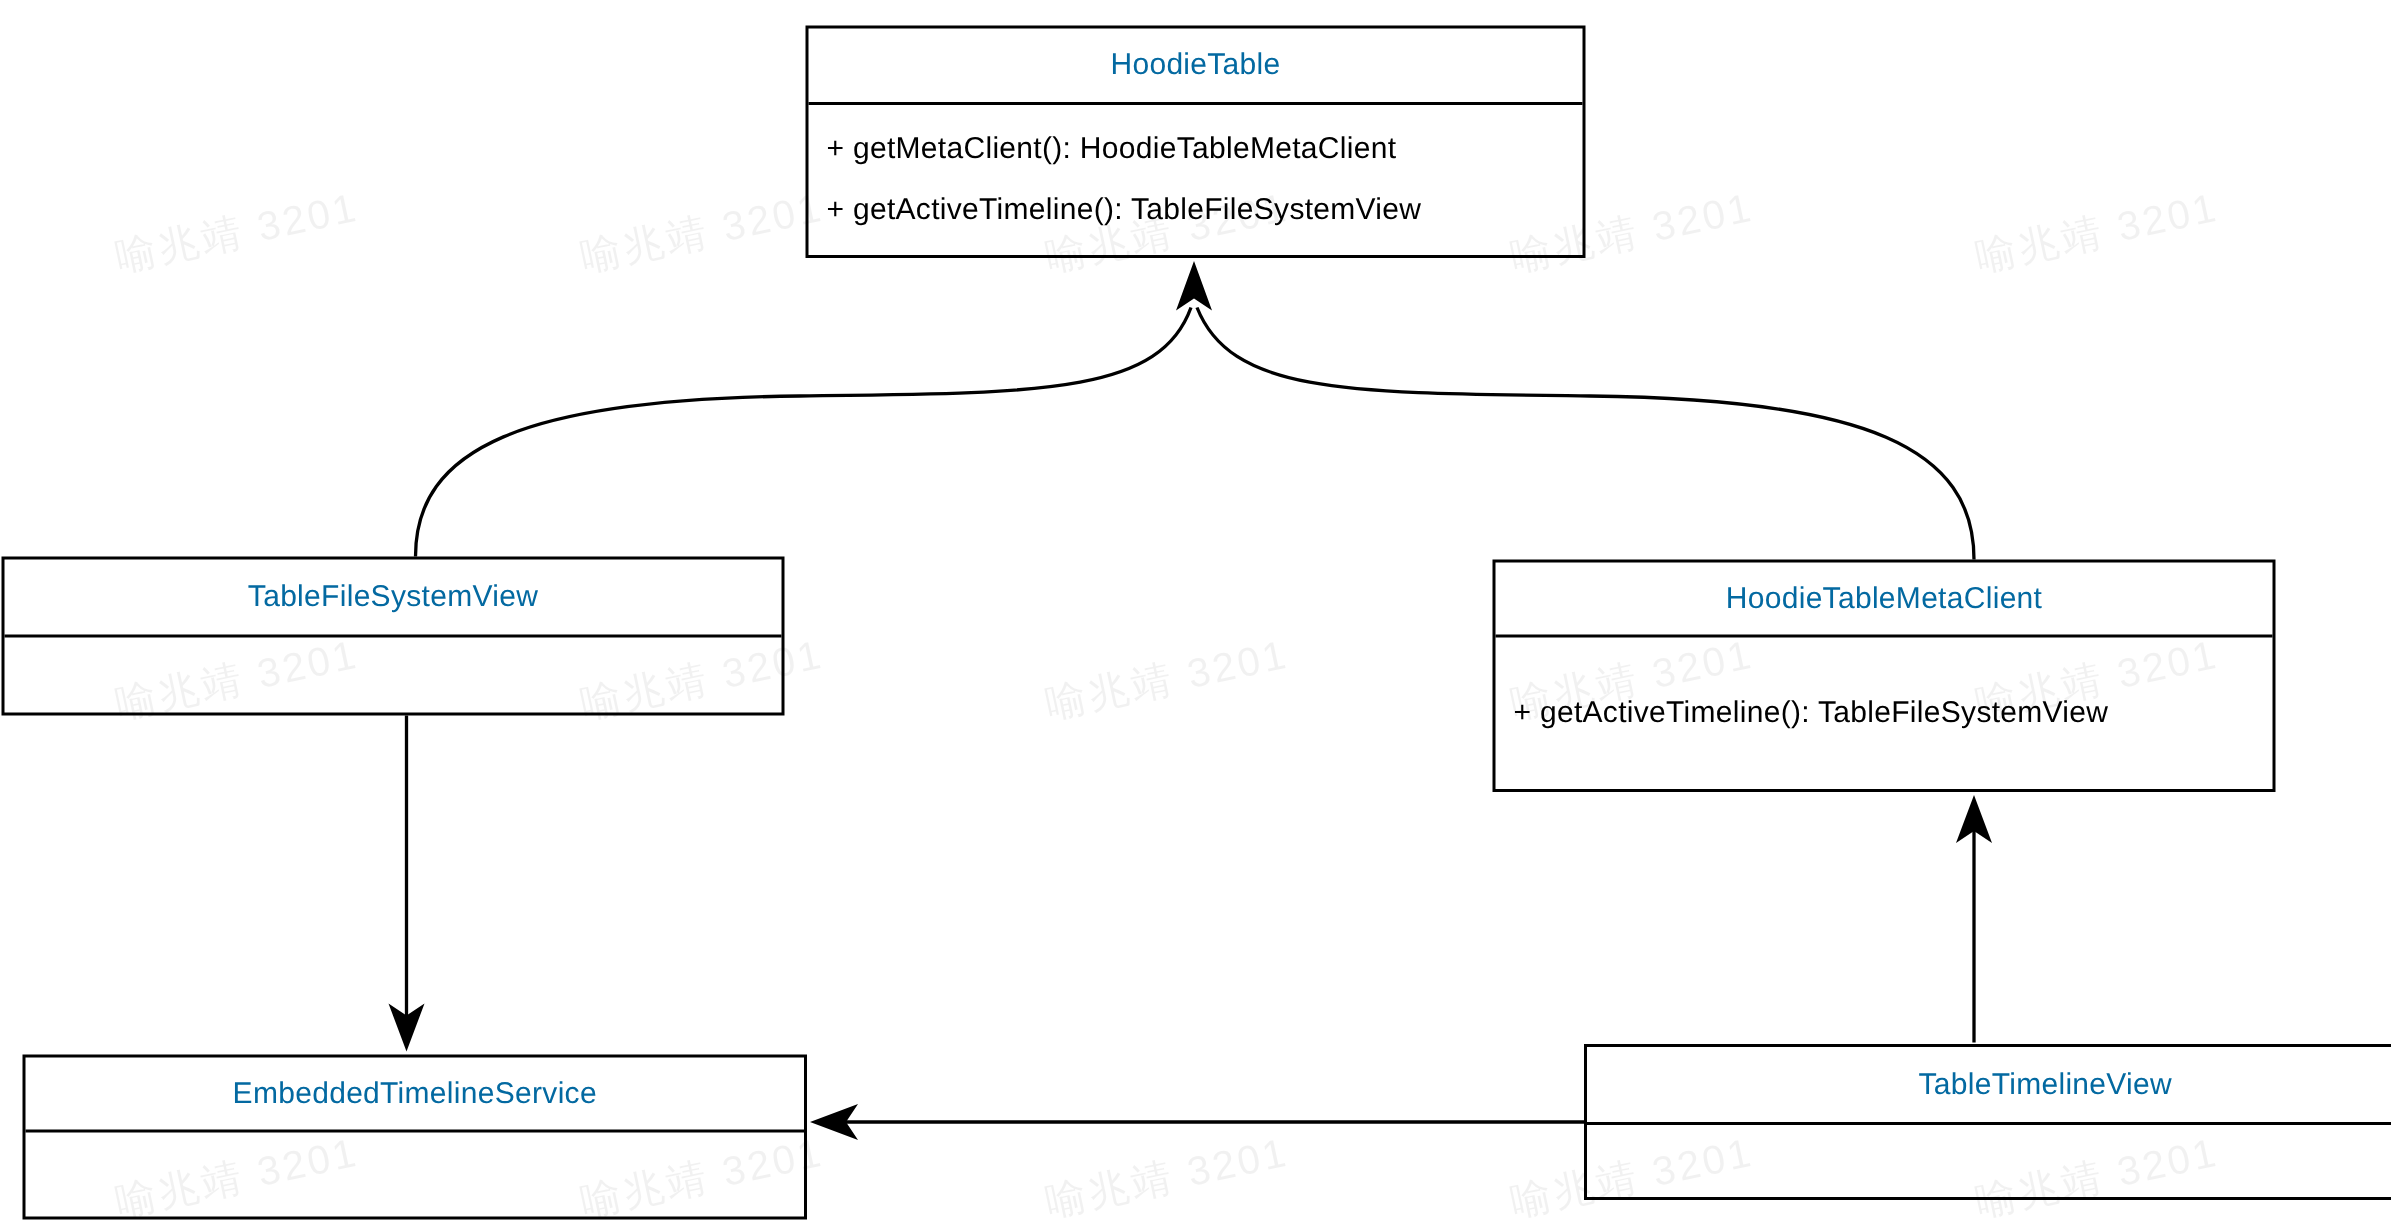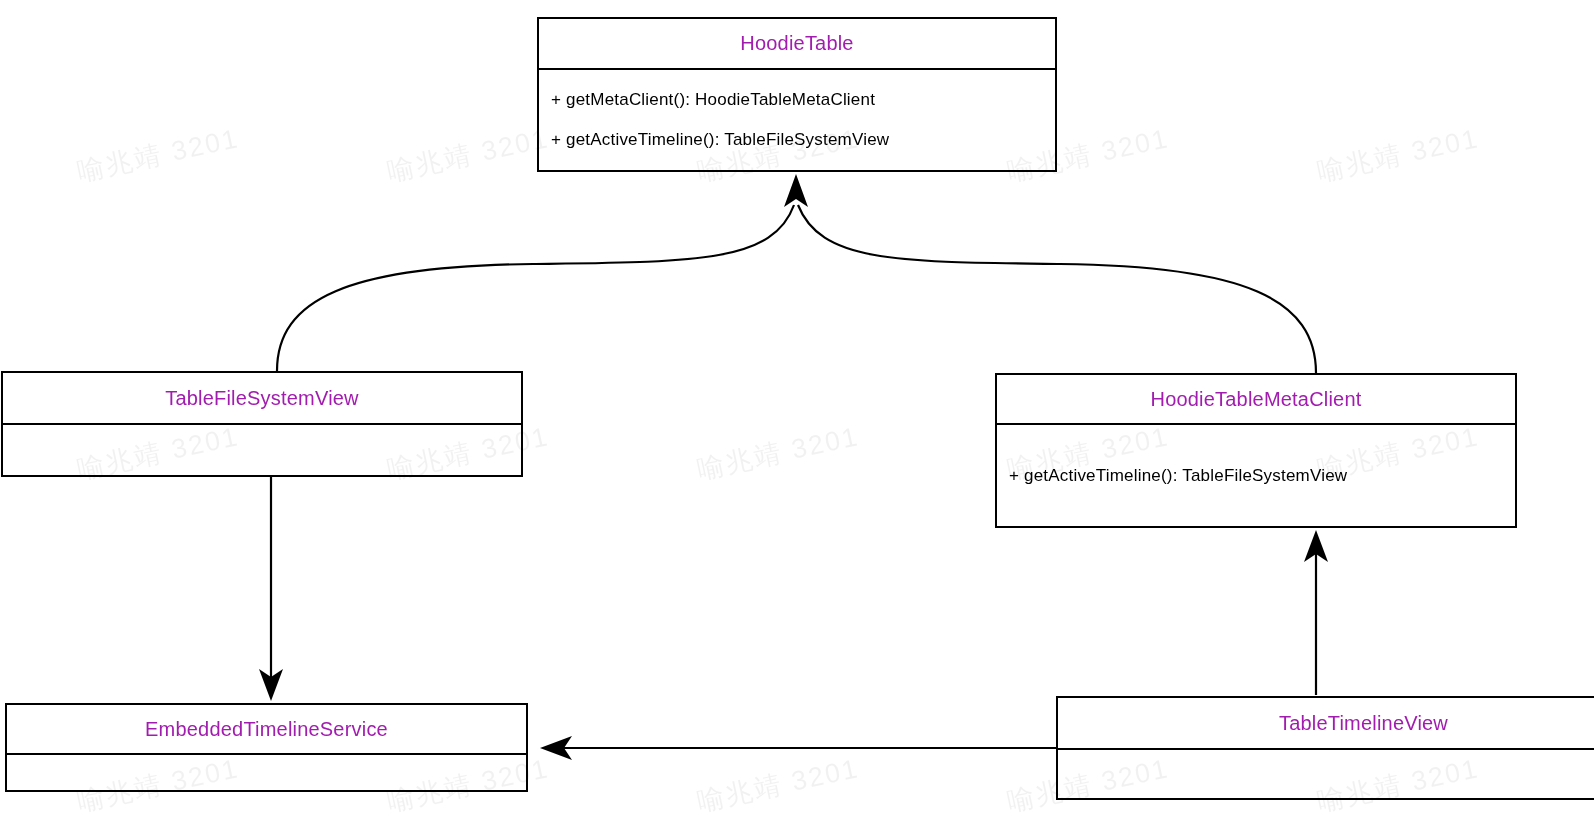--- a/index.html
+++ b/index.html
@@ -14,40 +14,40 @@
     position:absolute;
     border:2px solid #000;
     background:#fff;
     box-sizing:border-box;
     display:flex;flex-direction:column;
     z-index:1;
   }
   .uml-title{
     border-bottom:2px solid #000;
     display:flex;align-items:center;justify-content:center;
-    font-size:20px;color:#a21caf;
+    font-size:20px;color:#0369a1;
     flex:0 0 auto;
     letter-spacing:0.2px;
   }
   .uml-body{
     flex:1 1 auto;
     display:flex;flex-direction:column;justify-content:space-evenly;
     padding:0 12px;
-    font-size:17px;color:#000;
+    font-size:20px;color:#000;
     letter-spacing:0.2px;
   }
   .uml-method{white-space:nowrap;}
   
   #cls-hoodie-table            {left:537px; top:17px;  width:520px; height:155px;}
   #cls-hoodie-table .uml-title {height:49px;}
   #cls-table-file-system-view            {left:1px;  top:371px; width:522px; height:106px;}
   #cls-table-file-system-view .uml-title {height:50px;}
   #cls-hoodie-table-meta-client            {left:995px; top:373px; width:522px; height:155px;}
   #cls-hoodie-table-meta-client .uml-title {height:48px;}
-  #cls-embedded-timeline-service            {left:5px; top:703px; width:523px; height:89px;gap:12px;}
+  #cls-embedded-timeline-service            {left:15px; top:703px; width:523px; height:110px;gap:12px;}
   #cls-embedded-timeline-service .uml-title {height:48px;}
   #cls-table-timeline-view            {left:1056px; top:696px; width:615px; height:104px;}
   #cls-table-timeline-view .uml-title {height:50px;}
 
   svg.edges{
     position:absolute;left:0;top:0;width:1594px;height:818px;
     z-index:2;pointer-events:none;
   }
   svg.edges path{fill:none;stroke:#000;stroke-width:2.2px;}
   svg.edges polygon{fill:#000;stroke:none;}

